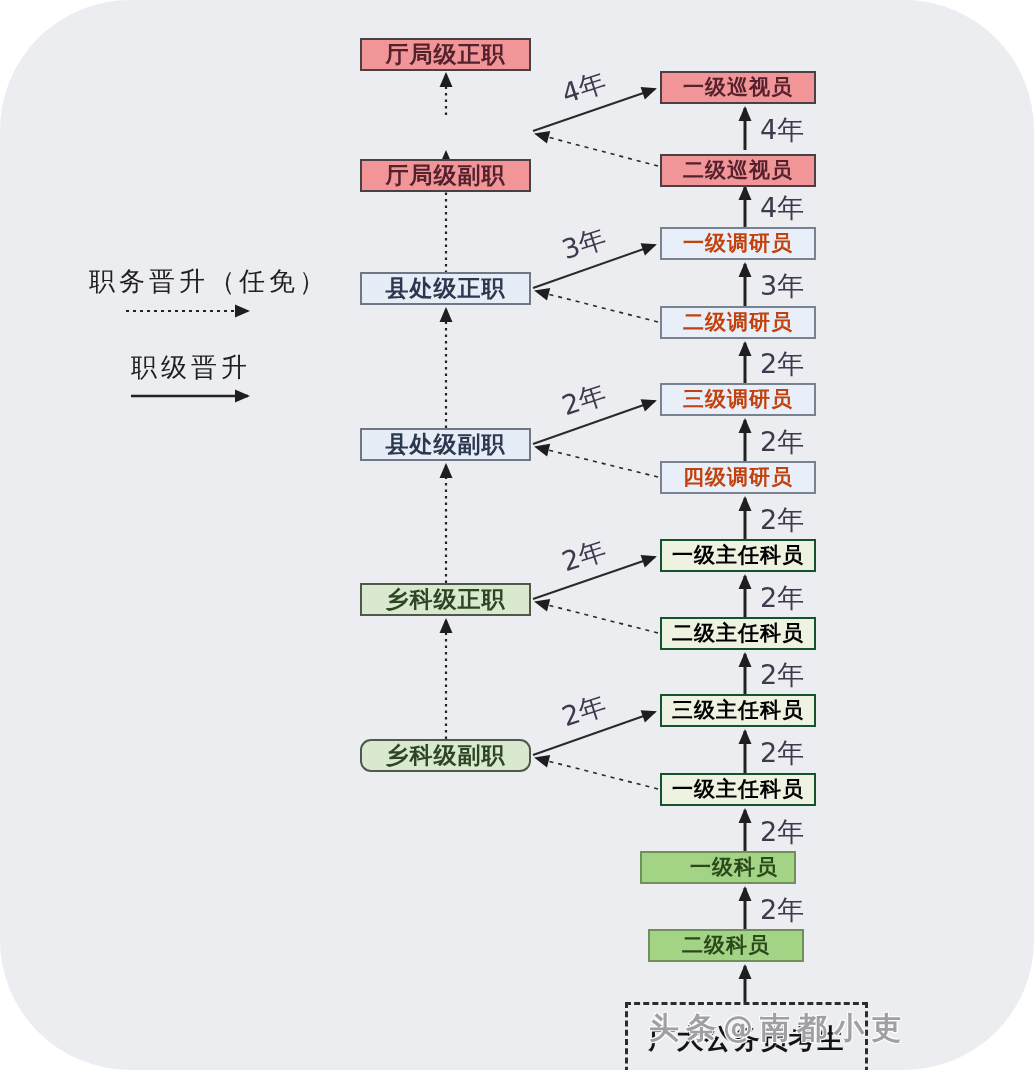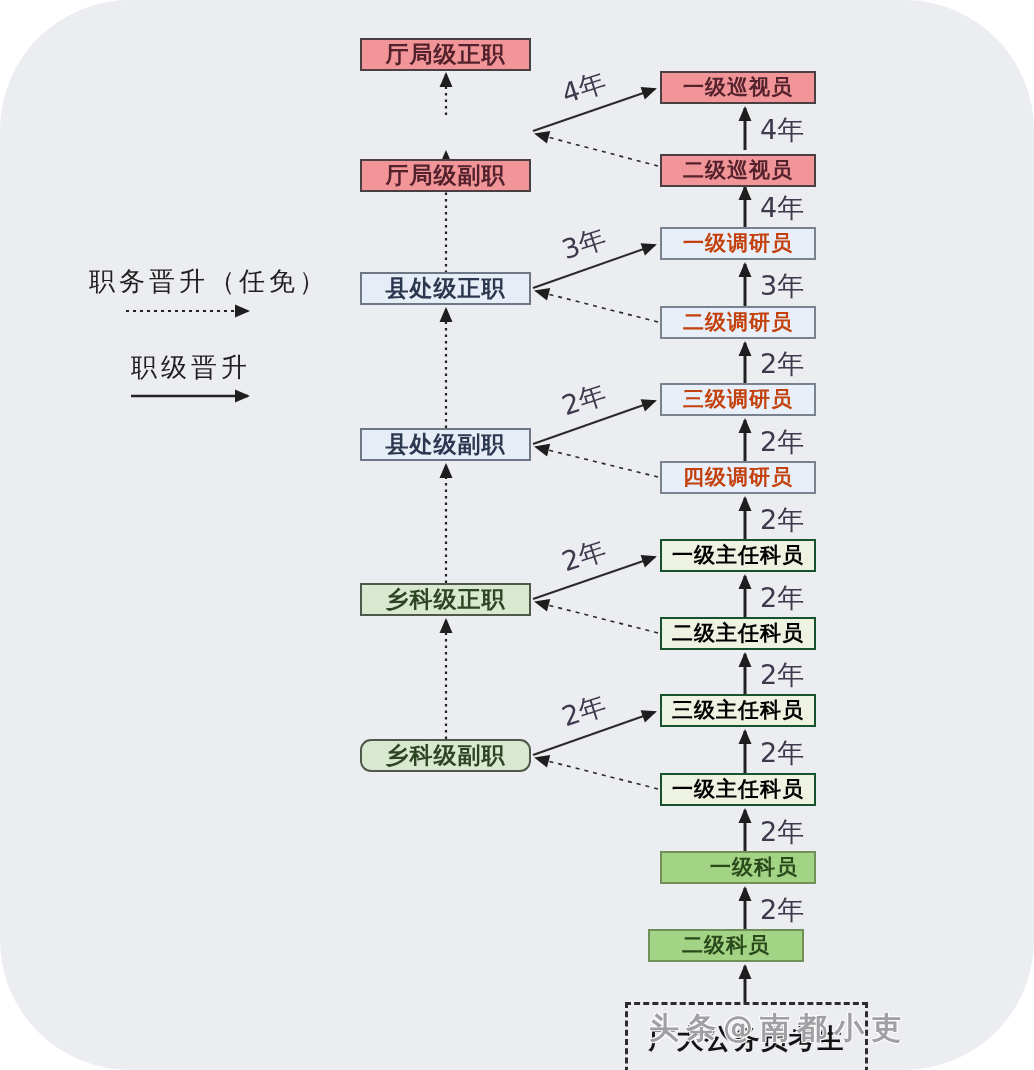--- a/index.html
+++ b/index.html
@@ -103,21 +103,21 @@
 <div class="box rank t-red" style="left:660px;top:71px;">一级巡视员</div>
 <div class="box rank t-red" style="left:660px;top:154px;">二级巡视员</div>
 <div class="box rank t-bluelt" style="left:660px;top:227px;">一级调研员</div>
 <div class="box rank t-bluelt" style="left:660px;top:306px;">二级调研员</div>
 <div class="box rank t-bluelt" style="left:660px;top:383px;">三级调研员</div>
 <div class="box rank t-bluelt" style="left:660px;top:461px;">四级调研员</div>
 <div class="box rank t-cream" style="left:660px;top:539px;">一级主任科员</div>
 <div class="box rank t-cream" style="left:660px;top:617px;">二级主任科员</div>
 <div class="box rank t-cream" style="left:660px;top:694px;">三级主任科员</div>
 <div class="box rank t-cream" style="left:660px;top:773px;">一级主任科员</div>
-<div class="box rank t-green" style="left:660px;top:851px;padding-left:32px;">一级科员</div>
+<div class="box rank t-green" style="left:640px;top:851px;padding-left:32px;">一级科员</div>
 <div class="box rank t-green" style="left:648px;top:929px;">二级科员</div>
 
 <div class="start">
   <span>广大公务员考生</span>
 </div>
 
 <span class="year" style="left:760px;top:112px;">4年</span>
 <span class="year" style="left:760px;top:190px;">4年</span>
 <span class="year" style="left:760px;top:268px;">3年</span>
 <span class="year" style="left:760px;top:346px;">2年</span>

